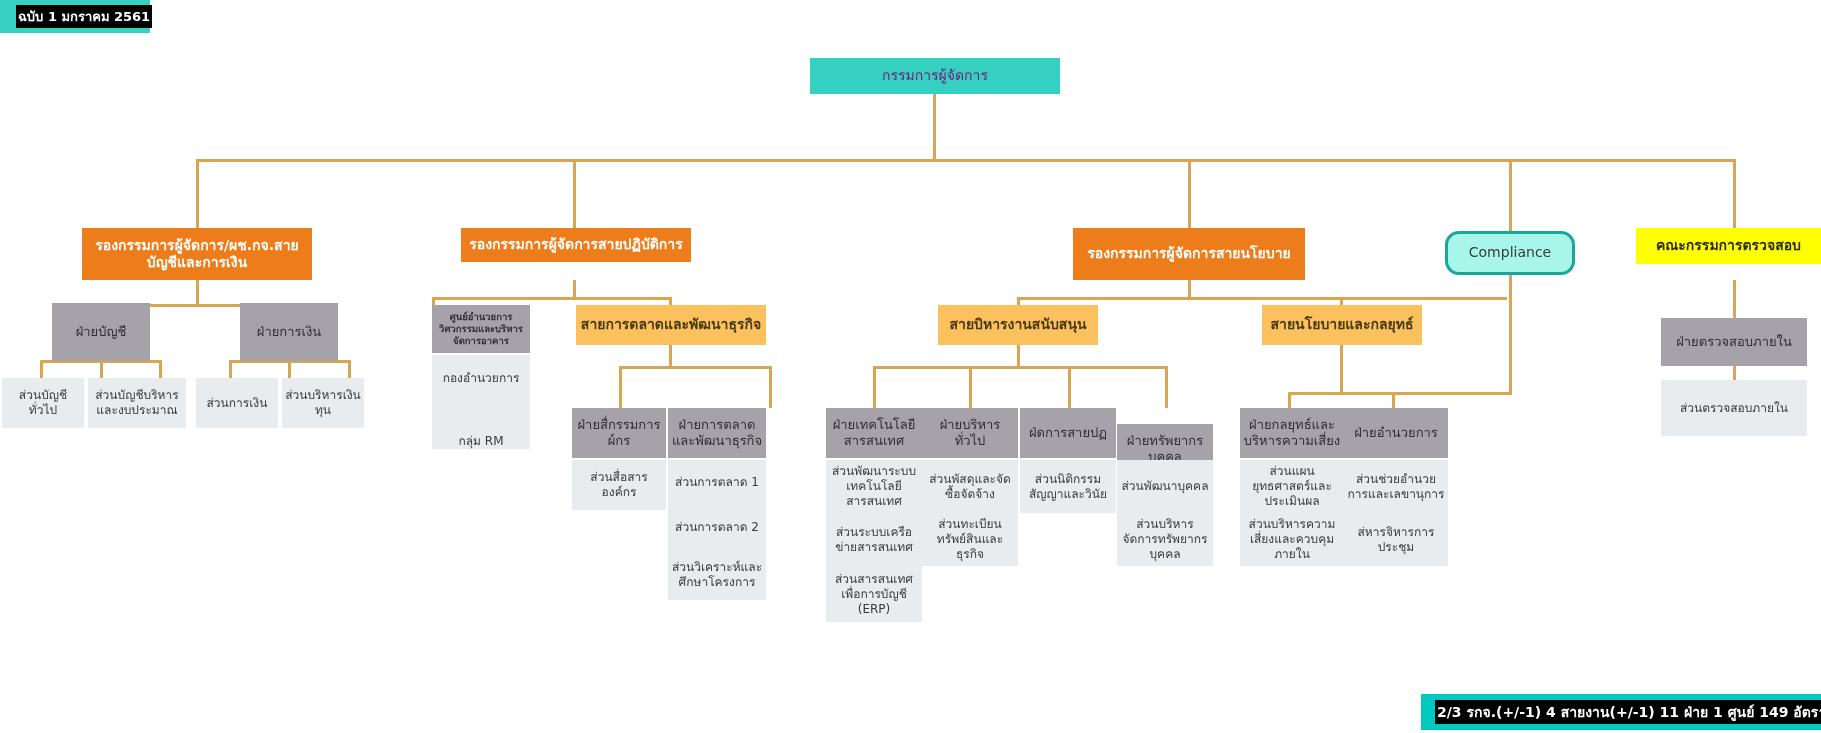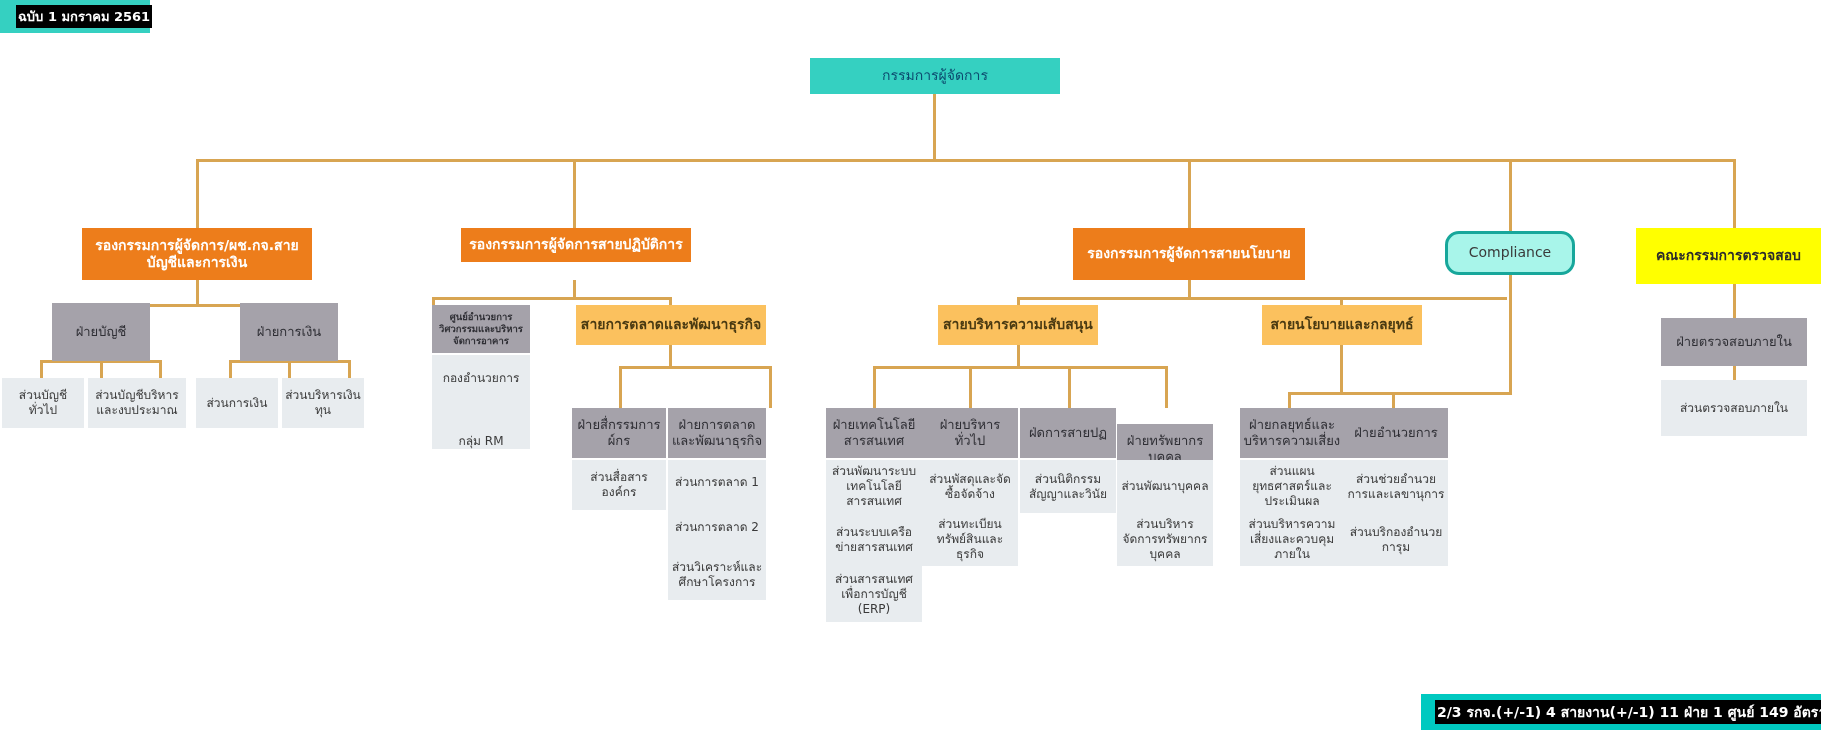--- a/index.html
+++ b/index.html
@@ -4,21 +4,21 @@
 <style>
   html,body{margin:0;padding:0;background:#ffffff;}
   body{width:1821px;height:733px;position:relative;overflow:hidden;
        font-family:"DejaVu Sans","Liberation Sans",sans-serif;}
   #chart{position:absolute;left:0;top:0;width:1821px;height:733px;}
 
   .node{position:absolute;box-sizing:border-box;display:flex;align-items:center;
         justify-content:center;text-align:center;line-height:1.25;z-index:3;}
   .node span{display:block;width:100%;padding:0 3px;}
 
-  .n-root{background:#35d0c1;color:#0c4a6e;font-size:14px;}
+  .n-root{background:#35d0c1;color:#701a75;font-size:14px;}
   .n-vp{background:#ed7d1b;color:#ffffff;font-size:14px;font-weight:bold;}
   .n-line{background:#fbc15e;color:#4a3a12;font-size:14px;font-weight:bold;}
   .n-dept{background:#a5a2aa;color:#2f2f35;font-size:13px;}
   .n-dept-sm{background:#a5a2aa;color:#2f2f35;font-size:9.5px;font-weight:bold;}
   .n-sec{background:#e8ecef;color:#3a3a3a;font-size:12px;}
   .n-audit{background:#ffff00;color:#2b2b2b;font-size:14px;font-weight:bold;}
   .n-compliance{background:#a8f5ea;color:#3a3a3a;font-size:14px;
        border:3px solid #17a79b;border-radius:14px;}
 
   .conn{position:absolute;background:#d7a košice;z-index:1;}
@@ -101,21 +101,21 @@
   <div class="node n-vp" style="left:461px;top:228px;width:230px;height:34px;">
     <span>รองกรรมการผู้จัดการสายปฏิบัติการ</span>
   </div>
   <div class="node n-vp" style="left:1073px;top:228px;width:232px;height:52px;">
     <span>รองกรรมการผู้จัดการสายนโยบาย</span>
   </div>
 
   <div class="node n-compliance" style="left:1445px;top:231px;width:130px;height:44px;">
     <span>Compliance</span>
   </div>
-  <div class="node n-audit" style="left:1636px;top:228px;width:185px;height:56px;">
+  <div class="node n-audit" style="left:1636px;top:228px;width:185px;height:36px;">
     <span>คณะกรรมการตรวจสอบ</span>
   </div>
 
   <div class="node n-dept" style="left:52px;top:303px;width:98px;height:58px;">
     <span>ฝ่ายบัญชี</span>
   </div>
   <div class="node n-dept" style="left:240px;top:303px;width:98px;height:58px;">
     <span>ฝ่ายการเงิน</span>
   </div>
   <div class="node n-sec" style="left:2px;top:378px;width:82px;height:50px;">
@@ -157,21 +157,21 @@
     <span>ส่วนการตลาด 1</span>
   </div>
   <div class="node n-sec" style="left:668px;top:505px;width:98px;height:45px;">
     <span>ส่วนการตลาด 2</span>
   </div>
   <div class="node n-sec" style="left:668px;top:550px;width:98px;height:50px;">
     <span>ส่วนวิเคราะห์และศึกษาโครงการ</span>
   </div>
 
   <div class="node n-line" style="left:938px;top:305px;width:160px;height:40px;">
-    <span>สายบริหารความเสับสนุน</span>
+    <span>สายบิหารงานสนับสนุน</span>
   </div>
   <div class="node n-dept" style="left:826px;top:408px;width:96px;height:50px;">
     <span>ฝ่ายเทคโนโลยีสารสนเทศ</span>
   </div>
   <div class="node n-dept" style="left:922px;top:408px;width:96px;height:50px;">
     <span>ฝ่ายบริหารทั่วไป</span>
   </div>
   <div class="node n-dept" style="left:1020px;top:408px;width:96px;height:50px;">
     <span>ฝ่ดการสายปฏ</span>
   </div>
@@ -216,21 +216,21 @@
   <div class="node n-sec" style="left:1240px;top:460px;width:104px;height:53px;">
     <span>ส่วนแผนยุทธศาสตร์และประเมินผล</span>
   </div>
   <div class="node n-sec" style="left:1240px;top:513px;width:104px;height:53px;">
     <span>ส่วนบริหารความเสี่ยงและควบคุมภายใน</span>
   </div>
   <div class="node n-sec" style="left:1344px;top:460px;width:104px;height:53px;">
     <span>ส่วนช่วยอำนวยการและเลขานุการ</span>
   </div>
   <div class="node n-sec" style="left:1344px;top:513px;width:104px;height:53px;">
-    <span>ส่วนบริกองอำนวยการุม</span>
+    <span>ส่หารจิหารการประชุม</span>
   </div>
 
   <div class="node n-dept" style="left:1661px;top:318px;width:146px;height:48px;">
     <span>ฝ่ายตรวจสอบภายใน</span>
   </div>
   <div class="node n-sec" style="left:1661px;top:380px;width:146px;height:56px;">
     <span>ส่วนตรวจสอบภายใน</span>
   </div>
 
   <div class="banner banner-top">

